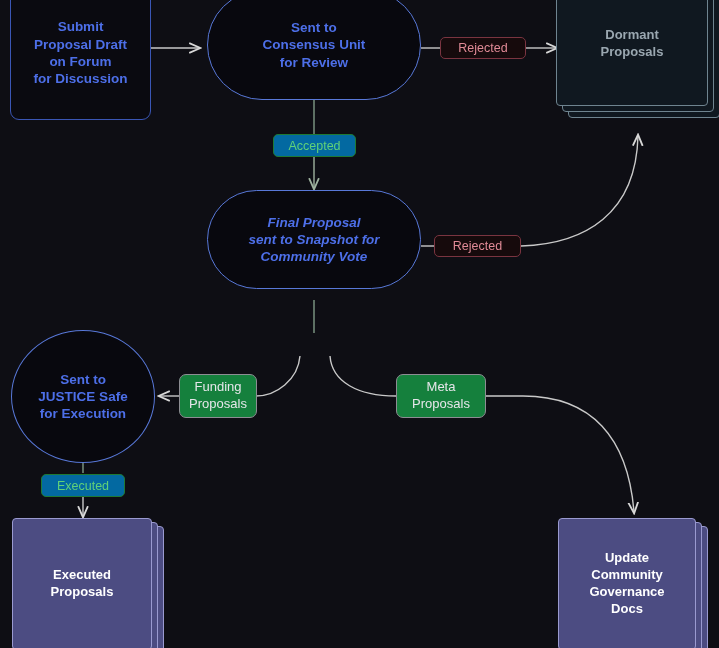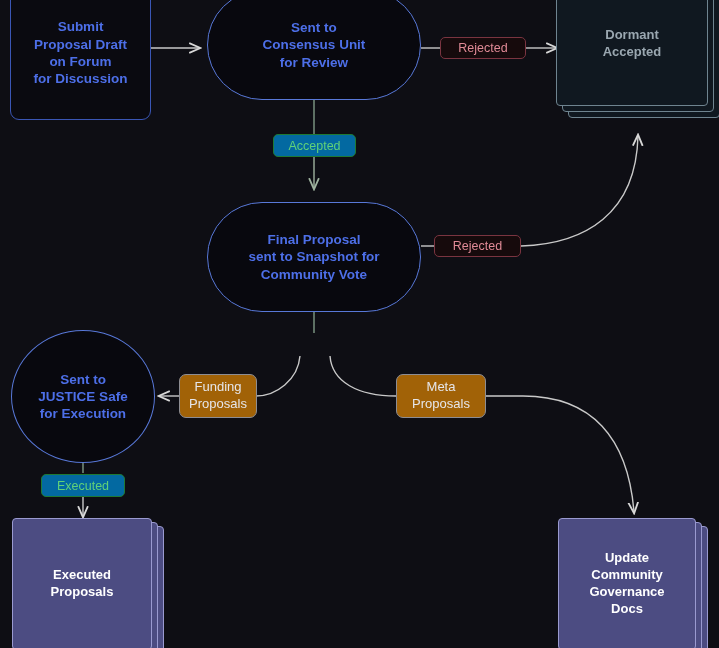--- a/index.html
+++ b/index.html
@@ -51,21 +51,21 @@
   .doc-dark .sheet{background:#101820;border:1.4px solid #6f8490;}
   .doc-dark .top{color:#9aa7b0;font-weight:bold;font-size:13px;}
 
   .doc-purple .sheet{background:#4c4c82;border:1.4px solid #9a9ad0;}
   .doc-purple .top{color:#ffffff;font-weight:bold;font-size:13px;}
 
   
   .n-gray{
     border:1.3px solid #8d8d93;
     border-radius:7px;
-    background:#a16207;
+    background:#15803d;
     color:#e6e6ea;
     font-weight:normal;
     font-size:13px;
   }
 
   
   .badge{
     position:absolute;box-sizing:border-box;
     display:flex;align-items:center;justify-content:center;
     border-radius:5px;font-size:12.5px;white-space:nowrap;
@@ -126,25 +126,25 @@
     <div class="lbl">Sent to
 Consensus Unit
 for Review</div>
   </div>
 
   <div class="stack doc-dark" style="left:556px;top:-18px;width:166px;height:148px;">
     <div class="sheet" style="left:12px;top:12px;width:152px;height:124px;"></div>
     <div class="sheet" style="left:6px;top:6px;width:152px;height:124px;"></div>
     <div class="sheet top" style="left:0px;top:0px;width:152px;height:124px;">
       <div class="lbl">Dormant
-Accepted</div>
+Proposals</div>
     </div>
   </div>
 
-  <div class="node n-pill" style="left:207px;top:202px;width:214px;height:110px;">
+  <div class="node n-pill" style="left:207px;top:190px;width:214px;height:99px;font-style:italic;">
     <div class="lbl">Final Proposal
 sent to Snapshot for
 Community Vote</div>
   </div>
 
   <div class="node n-circle" style="left:11px;top:330px;width:144px;height:133px;">
     <div class="lbl">Sent to
 JUSTICE Safe
 for Execution</div>
   </div>

